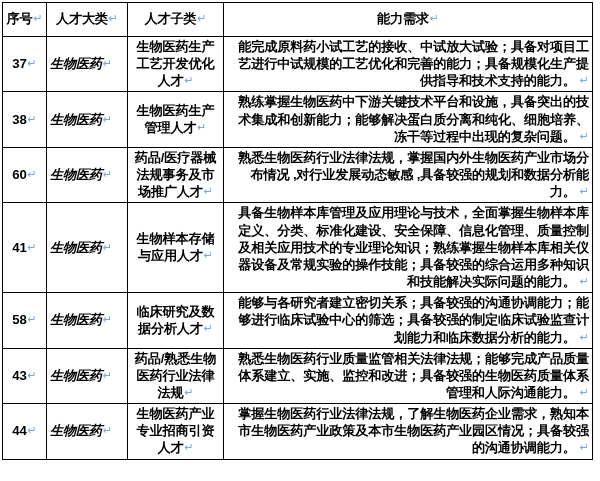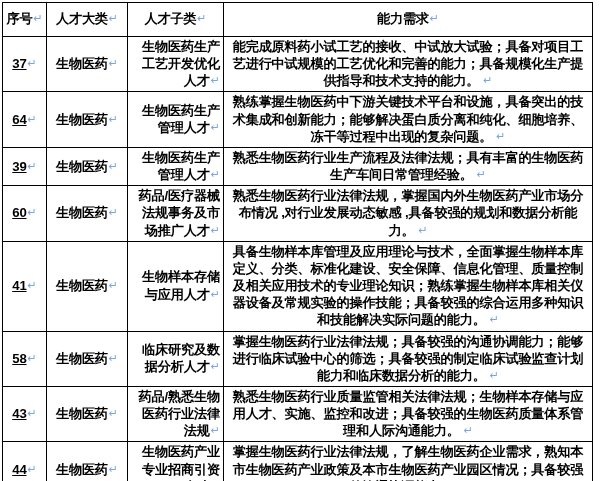--- a/index.html
+++ b/index.html
@@ -50,35 +50,34 @@
     height: 30px;
     font-size: 15.5px;
     font-weight: bold;
     vertical-align: middle;
   }
   td.seq-cell {
     text-align: center;
     font-weight: bold;
     font-size: 14px;
     white-space: nowrap;
-    text-decoration: underline;
   }
   td.major-cell {
-    text-align: center;
     font-weight: bold;
     white-space: nowrap;
     font-size: 13.2px;
+    font-style: italic;
   }
   td.sub-cell {
-    text-align: right;
+    text-align: center;
     font-weight: bold;
     font-size: 13.2px;
   }
   td.req-cell {
-    text-align: center;
+    text-align: right;
     font-weight: bold;
     font-size: 13.2px;
     line-height: 1.33;
   }
   
   .pilcrow {
     color: #7aa7d9;
     font-weight: normal;
     font-size: 11px;
     display: inline-block;
@@ -121,59 +120,53 @@
     <tbody>
 
       <tr>
         <td class="seq-cell"><span>37</span><span class="pilcrow">↵</span></td>
         <td class="major-cell"><span>生物医药</span><span class="pilcrow">↵</span></td>
         <td class="sub-cell"><span>生物医药生产工艺开发优化人才</span><span class="pilcrow">↵</span></td>
         <td class="req-cell"><span>能完成原料药小试工艺的接收、中试放大试验；具备对项目工艺进行中试规模的工艺优化和完善的能力；具备规模化生产提供指导和技术支持的能力。</span><span class="pilcrow sp">↵</span></td>
       </tr>
 
       <tr>
-        <td class="seq-cell"><span>64</span><span class="pilcrow">↵</span></td>
+        <td class="seq-cell"><span>38</span><span class="pilcrow">↵</span></td>
         <td class="major-cell"><span>生物医药</span><span class="pilcrow">↵</span></td>
         <td class="sub-cell"><span>生物医药生产管理人才</span><span class="pilcrow">↵</span></td>
         <td class="req-cell"><span>熟练掌握生物医药中下游关键技术平台和设施，具备突出的技术集成和创新能力；能够解决蛋白质分离和纯化、细胞培养、冻干等过程中出现的复杂问题。</span><span class="pilcrow sp">↵</span></td>
       </tr>
 
-      <tr>
-        <td class="seq-cell"><span>39</span><span class="pilcrow">↵</span></td>
-        <td class="major-cell"><span>生物医药</span><span class="pilcrow">↵</span></td>
-        <td class="sub-cell"><span>生物医药生产管理人才</span><span class="pilcrow">↵</span></td>
-        <td class="req-cell"><span>熟悉生物医药行业生产流程及法律法规；具有丰富的生物医药生产车间日常管理经验。</span><span class="pilcrow sp">↵</span></td>
-      </tr>
 
       <tr>
         <td class="seq-cell"><span>60</span><span class="pilcrow">↵</span></td>
         <td class="major-cell"><span>生物医药</span><span class="pilcrow">↵</span></td>
         <td class="sub-cell"><span>药品/医疗器械法规事务及市场推广人才</span><span class="pilcrow">↵</span></td>
         <td class="req-cell"><span>熟悉生物医药行业法律法规，掌握国内外生物医药产业市场分布情况 ,对行业发展动态敏感 ,具备较强的规划和数据分析能力。</span><span class="pilcrow sp">↵</span></td>
       </tr>
 
       <tr>
         <td class="seq-cell"><span>41</span><span class="pilcrow">↵</span></td>
         <td class="major-cell"><span>生物医药</span><span class="pilcrow">↵</span></td>
         <td class="sub-cell"><span>生物样本存储与应用人才</span><span class="pilcrow">↵</span></td>
         <td class="req-cell"><span>具备生物样本库管理及应用理论与技术，全面掌握生物样本库定义、分类、标准化建设、安全保障、信息化管理、质量控制及相关应用技术的专业理论知识；熟练掌握生物样本库相关仪器设备及常规实验的操作技能；具备较强的综合运用多种知识和技能解决实际问题的能力。</span><span class="pilcrow sp">↵</span></td>
       </tr>
 
       <tr>
         <td class="seq-cell"><span>58</span><span class="pilcrow">↵</span></td>
         <td class="major-cell"><span>生物医药</span><span class="pilcrow">↵</span></td>
         <td class="sub-cell"><span>临床研究及数据分析人才</span><span class="pilcrow">↵</span></td>
-        <td class="req-cell"><span>掌握生物医药行业法律法规；具备较强的沟通协调能力；能够进行临床试验中心的筛选；具备较强的制定临床试验监查计划能力和临床数据分析的能力。</span><span class="pilcrow sp">↵</span></td>
+        <td class="req-cell"><span>能够与各研究者建立密切关系；具备较强的沟通协调能力；能够进行临床试验中心的筛选；具备较强的制定临床试验监查计划能力和临床数据分析的能力。</span><span class="pilcrow sp">↵</span></td>
       </tr>
 
       <tr>
         <td class="seq-cell"><span>43</span><span class="pilcrow">↵</span></td>
         <td class="major-cell"><span>生物医药</span><span class="pilcrow">↵</span></td>
         <td class="sub-cell"><span>药品/熟悉生物医药行业法律法规</span><span class="pilcrow">↵</span></td>
-        <td class="req-cell"><span>熟悉生物医药行业质量监管相关法律法规；生物样本存储与应用人才、实施、监控和改进；具备较强的生物医药质量体系管理和人际沟通能力。</span><span class="pilcrow sp">↵</span></td>
+        <td class="req-cell"><span>熟悉生物医药行业质量监管相关法律法规；能够完成产品质量体系建立、实施、监控和改进；具备较强的生物医药质量体系管理和人际沟通能力。</span><span class="pilcrow sp">↵</span></td>
       </tr>
 
       <tr>
         <td class="seq-cell"><span>44</span><span class="pilcrow">↵</span></td>
         <td class="major-cell"><span>生物医药</span><span class="pilcrow">↵</span></td>
         <td class="sub-cell"><span>生物医药产业专业招商引资人才</span><span class="pilcrow">↵</span></td>
         <td class="req-cell"><span>掌握生物医药行业法律法规，了解生物医药企业需求，熟知本市生物医药产业政策及本市生物医药产业园区情况；具备较强的沟通协调能力。</span><span class="pilcrow sp">↵</span></td>
       </tr>
 
     </tbody>

